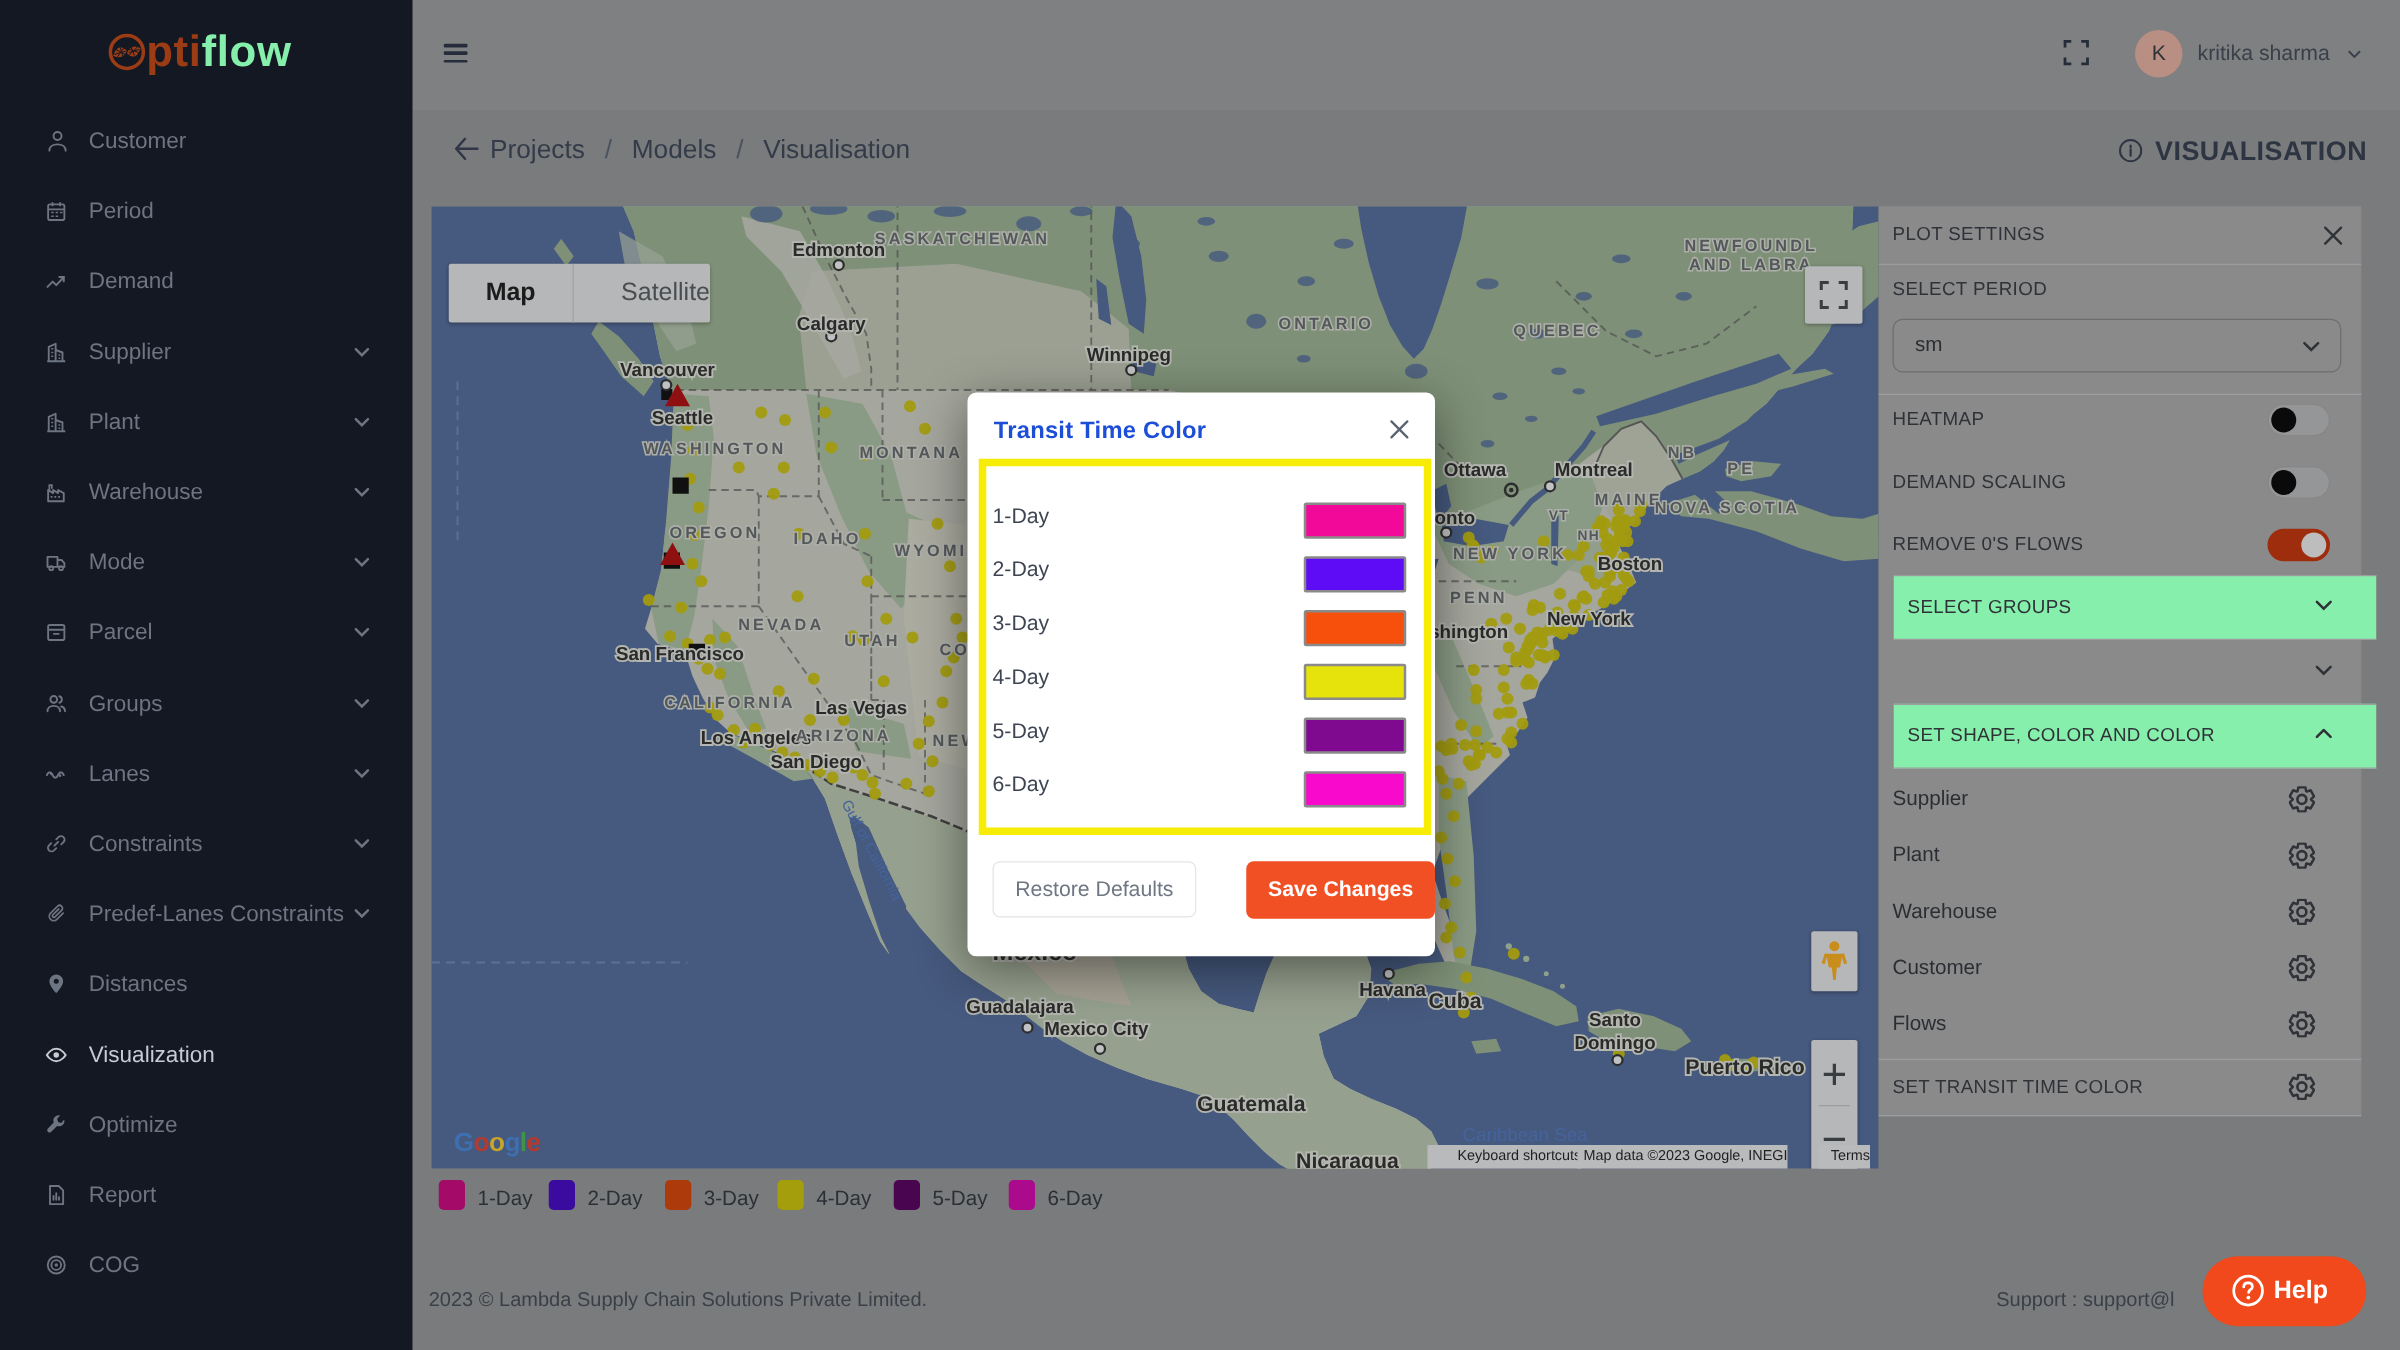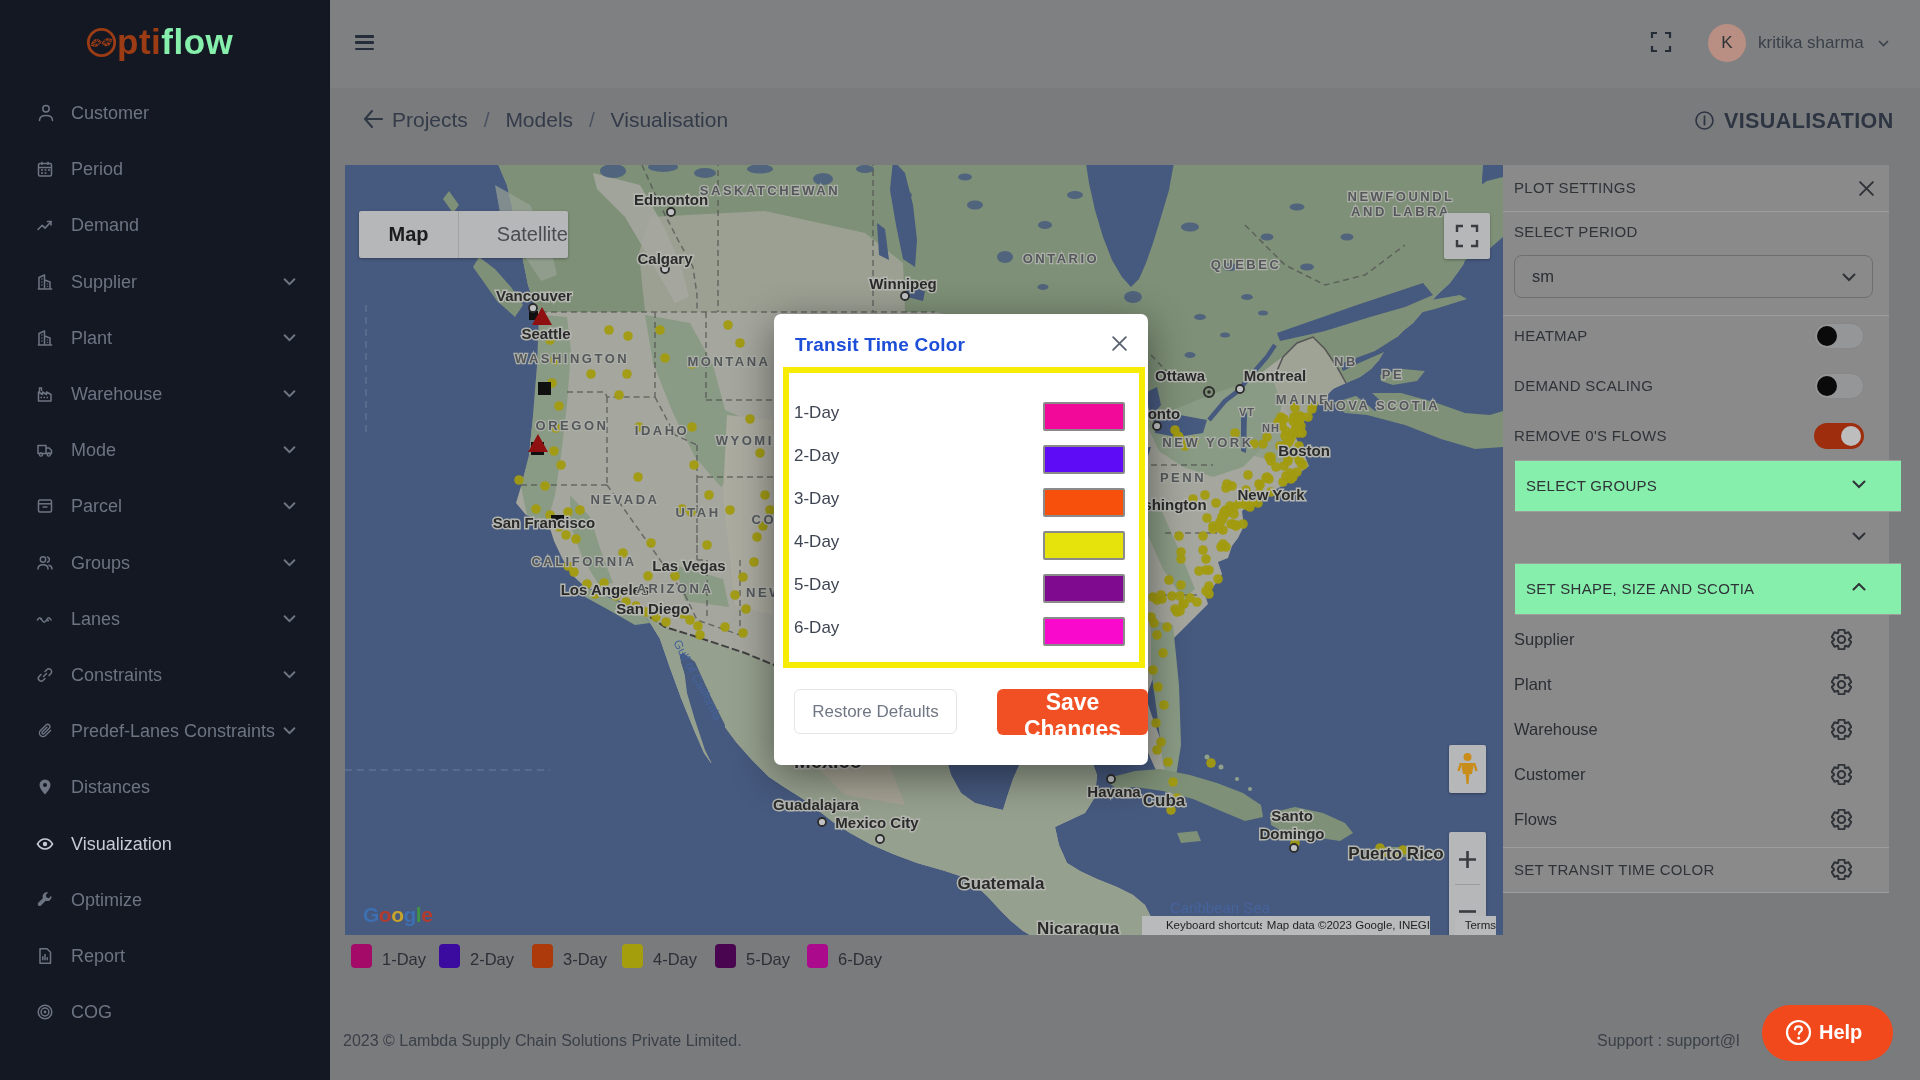--- a/index.html
+++ b/index.html
@@ -68,21 +68,21 @@
 
 .modal { position:absolute; left:774px; top:314px; width:374px; height:451px; background:#fff; border-radius:7px; box-shadow:0 10px 40px rgba(0,0,0,.45); z-index:10; }
 .mhead span { position:absolute; left:21px; top:20px; font-size:19px; font-weight:bold; color:#1d4ed8; letter-spacing:.2px; }
 .mx { position:absolute; right:20px; top:21px; width:17px; height:17px; }
 .ybox { position:absolute; left:9px; top:53px; width:362px; height:301px; border:6px solid #F7EC05; padding:30px 0 0 0; }
 .mrow { position:relative; height:43px; }
 .mrow span { position:absolute; left:5px; top:0; font-size:17px; color:#3E4552; }
 .mrow .msw { position:absolute; right:14px; top:-1px; width:82px; height:29px; border:2px solid #8a8a8a; border-radius:2px; }
 .mbtns { position:absolute; left:20px; top:375px; }
 .btn-ghost { width:163px; height:45px; background:#fff; border:1px solid #E3E5E8; border-radius:6px; font-size:17px; color:#707784; font-family:"Liberation Sans",sans-serif; }
-.btn-save { position:absolute; left:203px; top:0; width:151px; height:46px; background:#F15025; border:none; border-radius:6px; font-size:23px; font-weight:bold; color:#fff; font-family:"Liberation Sans",sans-serif; }
+.btn-save { position:absolute; left:203px; top:0; width:151px; height:46px; background:#F15025; border:none; border-radius:6px; font-size:17px; font-weight:bold; color:#fff; font-family:"Liberation Sans",sans-serif; }
 
 .ftl { position:absolute; left:343px; top:1032px; font-size:16px; color:#3a4048; }
 .ftr { position:absolute; left:1597px; top:1032px; font-size:16px; color:#3a4048; }
 .help { position:absolute; left:1762px; top:1005px; width:131px; height:56px; background:#F1491C; border-radius:28px; z-index:20; }
 .help span { position:absolute; left:57px; top:16px; color:#fff; font-weight:bold; font-size:20px; }
 .help svg { position:absolute; left:23px; top:14px; width:27px; height:27px; }
 </style></head>
 <body>
 <div class="sidebar">
   <div class="logo"><svg width="31" height="31" viewBox="0 0 31 31">
@@ -712,21 +712,21 @@
 <div class="pacc" style="top:295px">
       <span class="plabel" style="top:16px">SELECT GROUPS</span>
     </div>
 <svg class="pchev" style="left:349px;top:315px" viewBox="0 0 14 9">
       <path d="M1.5 1.5 7 7l5.5-5.5" fill="none" stroke="#2f3338" stroke-width="2" stroke-linecap="round"></path>
     </svg>
 <svg class="pchev" style="left:349px;top:367px" viewBox="0 0 14 9">
       <path d="M1.5 1.5 7 7l5.5-5.5" fill="none" stroke="#2f3338" stroke-width="2" stroke-linecap="round"></path>
     </svg>
 <div class="pacc" style="top:398px">
-      <span class="plabel" style="top:16px">SET SHAPE, SIZE AND SCOTIA</span>
+      <span class="plabel" style="top:16px">SET SHAPE, COLOR AND COLOR</span>
     </div>
 <svg class="pchev" style="left:349px;top:418px" viewBox="0 0 14 9">
       <path d="M1.5 6.5 7 1l5.5 5.5" fill="none" stroke="#2f3338" stroke-width="2" stroke-linecap="round"></path>
     </svg>
 <span class="pitem" style="top:465px">Supplier</span>
 <svg class="gear" style="left:328px;top:464px" viewBox="0 0 20 20">
       <path d="M7.35,0.77 L12.65,0.77 L13.29,3.82 L13.71,4.06 L16.67,3.09 L19.31,7.68 L17.00,9.76 L17.00,10.24 L19.31,12.32 L16.67,16.91 L13.71,15.94 L13.29,16.18 L12.65,19.23 L7.35,19.23 L6.71,16.18 L6.29,15.94 L3.33,16.91 L0.69,12.32 L3.00,10.24 L3.00,9.76 L0.69,7.68 L3.33,3.09 L6.29,4.06 L6.71,3.82 Z" fill="none" stroke="#2f3338" stroke-width="1.9" stroke-linejoin="round"></path>
       <circle cx="10" cy="10" r="3.4" fill="none" stroke="#2f3338" stroke-width="2"></circle>
     </svg>
 <span class="pitem" style="top:510px">Plant</span>

